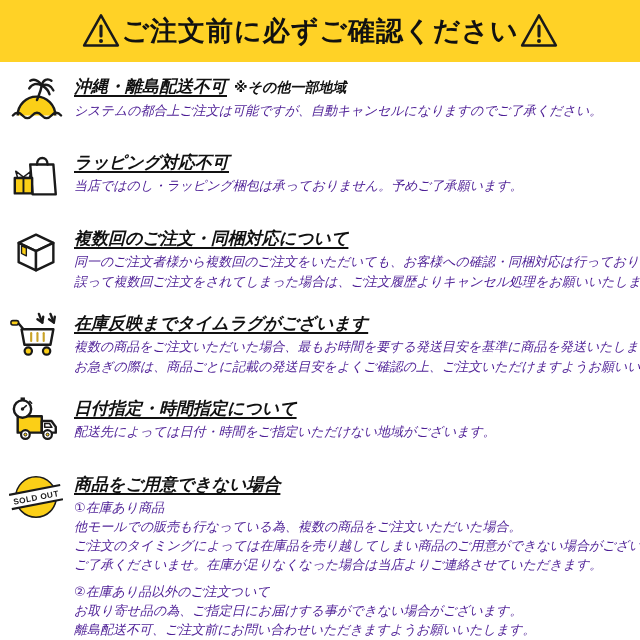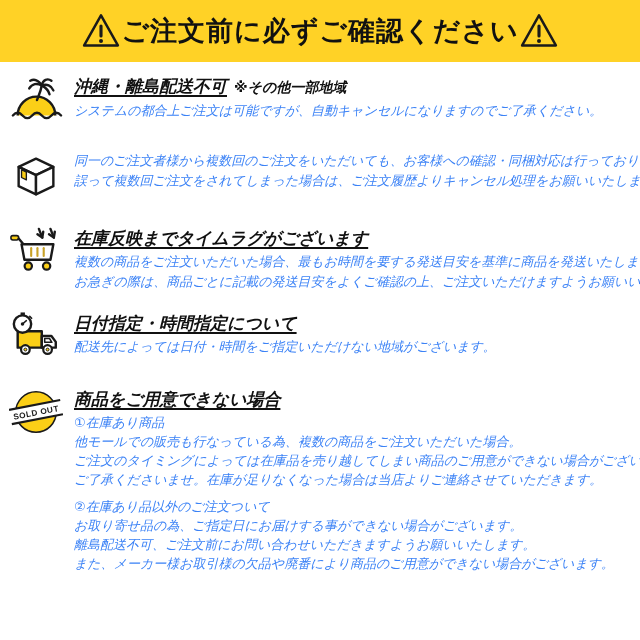--- a/index.html
+++ b/index.html
@@ -26,21 +26,21 @@
   }
   .sec-icon svg{width:54px;height:54px;display:block;}
   .sec-body{flex:1;min-width:0;padding-top:1px;font-style:italic;}
   .sec-title-row{line-height:23px;margin-bottom:2px;white-space:nowrap;}
   .sec-title{
     font-size:17px;font-weight:bold;color:#111;
     text-decoration:underline;text-underline-offset:3px;text-decoration-thickness:1.5px;
   }
   .sec-title-suffix{font-size:14px;font-weight:bold;color:#111;margin-left:7px;}
   .body-line{
-    font-size:13px;line-height:19.5px;color:#3b82f6;
+    font-size:13px;line-height:19.5px;color:#4c1d95;
     white-space:nowrap;
   }
   .sec:last-of-type .body-line{line-height:19px;}
   .body-line:empty{min-height:8px;}
   .ink{stroke:#1a1a1a;fill:none;stroke-width:2.5;stroke-linecap:round;stroke-linejoin:round;}
   .ink-thin{stroke:#1a1a1a;fill:none;stroke-width:1.6;stroke-linecap:round;stroke-linejoin:round;}
 </style>
 </head>
 <body>
 
@@ -74,31 +74,52 @@
       </svg>
     </div>
     <div class="sec-body">
       <div class="sec-title-row">
         <span class="sec-title">沖縄・離島配送不可</span><span class="sec-title-suffix">※その他一部地域</span>
       </div>
       <div class="body-line">システムの都合上ご注文は可能ですが、自動キャンセルになりますのでご了承ください。</div>
     </div>
   </div>
 
+  <div class="sec">
+    <div class="sec-icon">
+      <svg viewBox="0 0 56 56" aria-hidden="true">
+        <path d="M22 15 L46 15 L48.5 46 L24.5 46 Z" fill="#ffffff" stroke="#1a1a1a" stroke-width="2.5" stroke-linejoin="round"></path>
+        <path class="ink" d="M29 15 C29 6 40 6 40 15"></path>
+        <rect x="6" y="29" width="18" height="16" fill="#FBCF17" stroke="#1a1a1a" stroke-width="2.5" stroke-linejoin="round"></rect>
+        <line x1="15" y1="29" x2="15" y2="45" stroke="#1a1a1a" stroke-width="2"></line>
+        <path class="ink-thin" d="M15 28 L7 22 L9 29 Z"></path>
+        <path class="ink-thin" d="M15 28 L23 22 L21 29 Z"></path>
+      </svg>
+    </div>
+    <div class="sec-body">
+      <div class="sec-title-row">
+        <span class="sec-title">ラッピング対応不可</span>
+      </div>
+      <div class="body-line">当店ではのし・ラッピング梱包は承っておりません。予めご了承願います。</div>
+    </div>
+  </div>
 
   <div class="sec">
     <div class="sec-icon">
       <svg viewBox="0 0 56 56" aria-hidden="true">
         <polygon points="28,9 46,17.5 28,26 10,17.5" fill="#ffffff" stroke="#1a1a1a" stroke-width="2.5" stroke-linejoin="round"></polygon>
         <polygon points="10,17.5 28,26 28,46 10,37.5" fill="#ffffff" stroke="#1a1a1a" stroke-width="2.5" stroke-linejoin="round"></polygon>
         <polygon points="46,17.5 28,26 28,46 46,37.5" fill="#ffffff" stroke="#1a1a1a" stroke-width="2.5" stroke-linejoin="round"></polygon>
         <polygon points="13,20.5 18,23 18,31 13,28.5" fill="#FBCF17" stroke="#1a1a1a" stroke-width="1.4" stroke-linejoin="round"></polygon>
       </svg>
     </div>
     <div class="sec-body">
+      <div class="sec-title-row">
+        <span class="sec-title">複数回のご注文・同梱対応について</span>
+      </div>
       <div class="body-line">同一のご注文者様から複数回のご注文をいただいても、お客様への確認・同梱対応は行っておりません。</div>
       <div class="body-line">誤って複数回ご注文をされてしまった場合は、ご注文履歴よりキャンセル処理をお願いいたします。</div>
     </div>
   </div>
 
   <div class="sec">
     <div class="sec-icon">
       <svg viewBox="0 0 56 56" aria-hidden="true">
         <rect x="2" y="10" width="8" height="4.5" rx="2" fill="#FBCF17" stroke="#1a1a1a" stroke-width="1.6"></rect>
         <path class="ink" d="M10 13 L15 19"></path>

